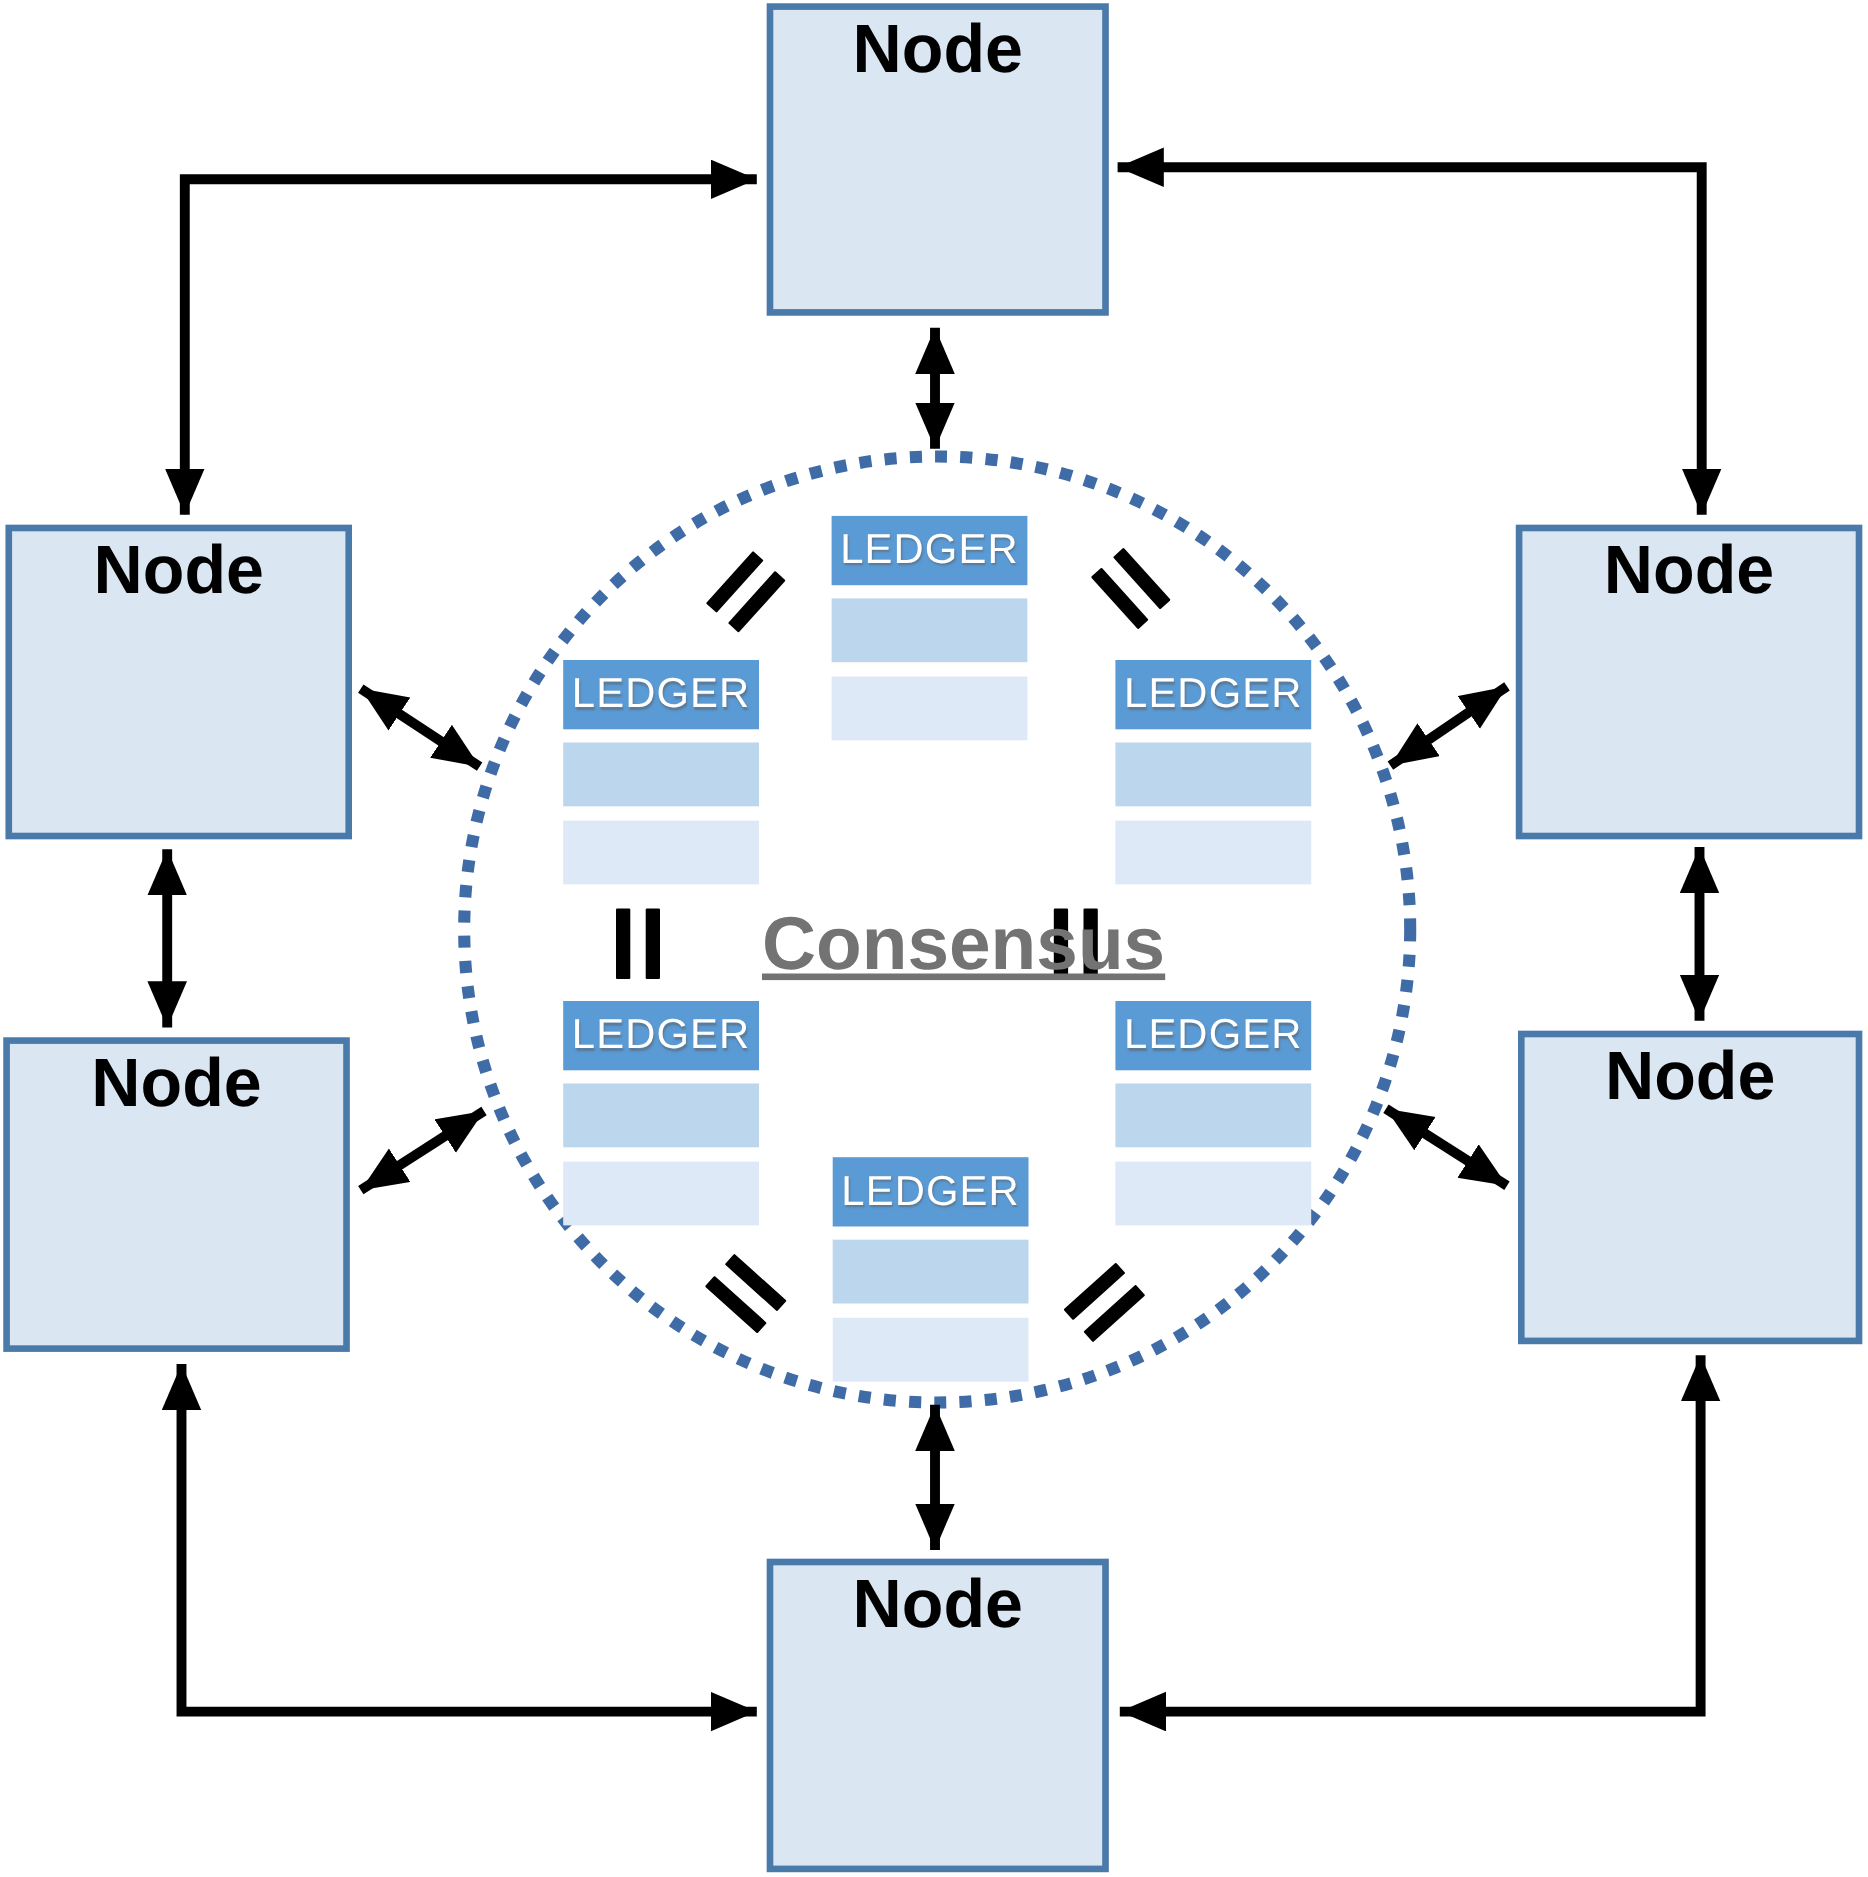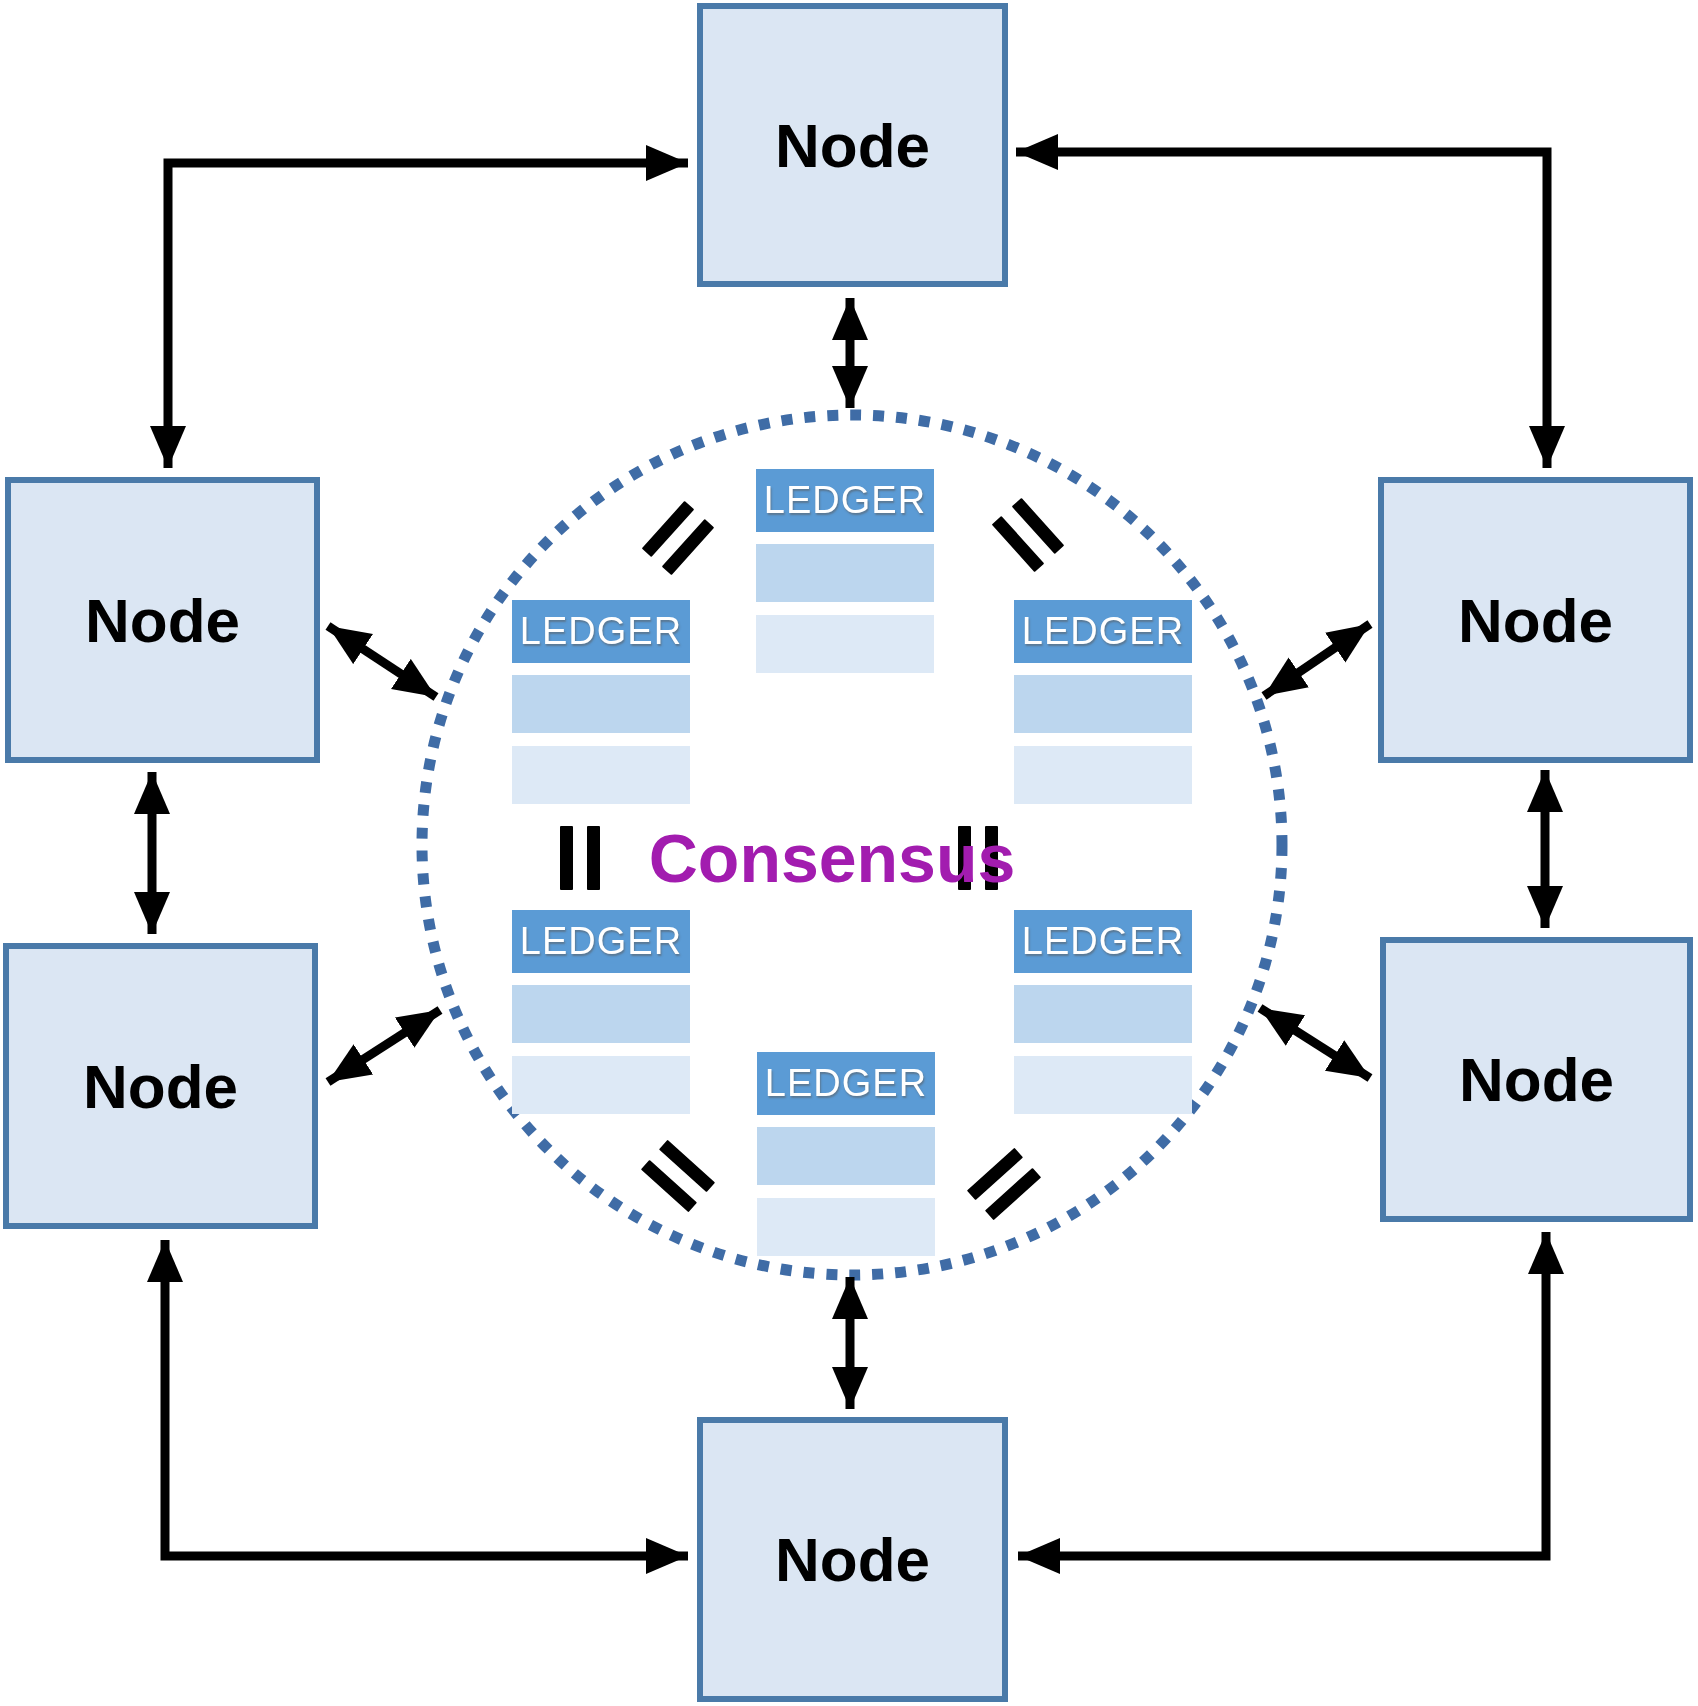--- a/index.html
+++ b/index.html
@@ -2,40 +2,40 @@
 <html><head>
 <meta charset="utf-8">
 <style>
   html,body{margin:0;padding:0;background:#fff;}
   .canvas{position:relative;width:1698px;height:1706px;background:#fff;overflow:hidden;
           font-family:"Liberation Sans",sans-serif;}
   .layer{position:absolute;left:0;top:0;}
 
   
   .node{position:absolute;background:#dbe6f3;border:6px solid #4a7aa9;box-sizing:border-box;
-        display:flex;align-items:center;justify-content:center;}
+        display:flex;justify-content:center;}
   .node span{font-weight:bold;font-size:62px;color:#000;letter-spacing:0px;}
 
   
   .ledger{position:absolute;width:178px;}
   .ledger-header{height:63px;background:#5b9bd5;color:#fff;display:flex;align-items:center;
         justify-content:center;font-size:38px;letter-spacing:1px;
         text-shadow:1px 2px 2px rgba(90,90,90,0.55);}
   .ledger-row{height:58px;margin-top:12px;}
   .row1{background:#bcd6ee;}
   .row2{background:#dde9f6;margin-top:13px;}
 
   
   .eq{position:absolute;width:64px;height:40px;display:flex;flex-direction:column;
       justify-content:space-between;}
   .eq .bar{width:64px;height:13px;background:#000;border-radius:1px;}
 
   
-  .consensus{position:absolute;left:532px;top:818px;width:600px;height:80px;display:flex;
-      align-items:center;justify-content:center;font-size:68px;font-weight:bold;color:#a21caf;}
+  .consensus{position:absolute;left:576px;top:818px;width:600px;height:80px;display:flex;
+      align-items:center;justify-content:center;font-size:68px;font-weight:bold;color:#737373;text-decoration:underline;}
 </style>
 </head>
 <body>
 
 <div class="canvas">
 
   <svg class="layer" width="1698" height="1706" viewBox="0 0 1698 1706">
     <defs>
       <marker id="ahe" markerUnits="userSpaceOnUse" markerWidth="44" markerHeight="38" refX="42" refY="18" orient="auto">
         <path d="M0,0 L42,18 L0,36 Z" fill="#000"></path>

